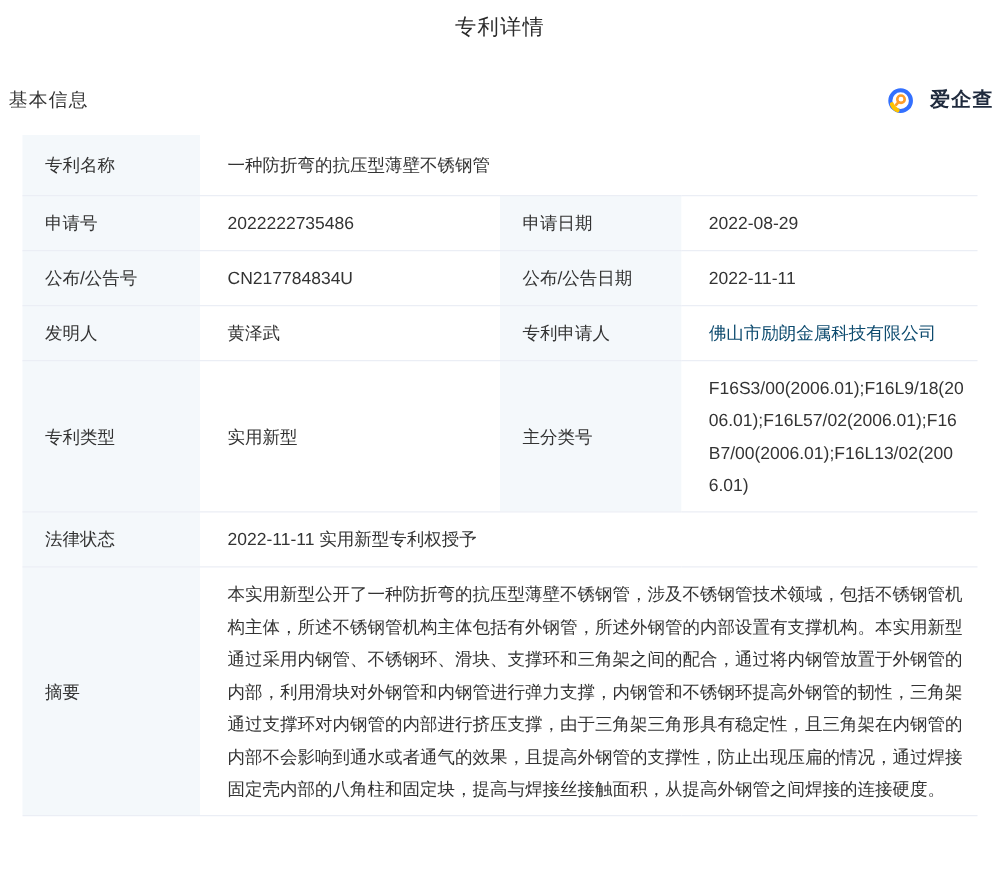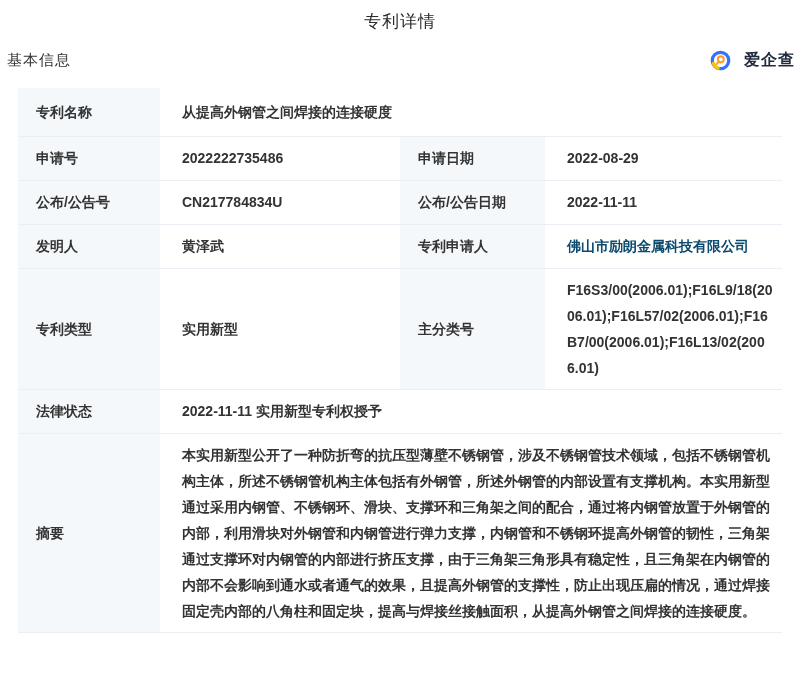--- a/index.html
+++ b/index.html
@@ -9,21 +9,21 @@
     color: #333333;
   }
   .page-title {
     padding-top: 10px;
     text-align: center;
     font-size: 17px;
     color: #2b2b2b;
     letter-spacing: 1px;
   }
   .section-header {
-    margin-top: 16px;
+    margin-top: 36px;
     padding: 0 5px 0 7px;
     display: flex;
     justify-content: space-between;
     align-items: center;
   }
   .section-title {
     font-size: 15px;
     color: #333333;
     letter-spacing: 1px;
   }
@@ -43,21 +43,20 @@
     margin: 16px 18px 0 18px;
     width: 764px;
     border-collapse: collapse;
     table-layout: fixed;
     font-size: 14px;
   }
   table.info-table td {
     border-bottom: 1px solid #ebeef5;
     vertical-align: middle;
     line-height: 24px;
-    font-weight: bold;
   }
   td.label {
     background: #f4f8fb;
     padding: 8px 8px 8px 18px;
     color: #333333;
   }
   td.value {
     padding: 8px 6px 8px 22px;
     color: #333333;
     word-break: break-all;
@@ -92,21 +91,21 @@
 <table class="info-table">
   <colgroup>
     <col style="width:142px">
       <col style="width:240px">
       <col style="width:145px">
       <col style="width:237px">
   </colgroup>
   <tbody>
       <tr style="height:48px">
     <td class="label">专利名称</td>
-    <td class="value" colspan="3">从提高外钢管之间焊接的连接硬度</td>
+    <td class="value" colspan="3">一种防折弯的抗压型薄壁不锈钢管</td>
   </tr>
   <tr style="height:44px">
     <td class="label">申请号</td>
     <td class="value">2022222735486</td>
     <td class="label">申请日期</td>
     <td class="value">2022-08-29</td>
   </tr>
   <tr style="height:44px">
     <td class="label">公布/公告号</td>
     <td class="value">CN217784834U</td>

